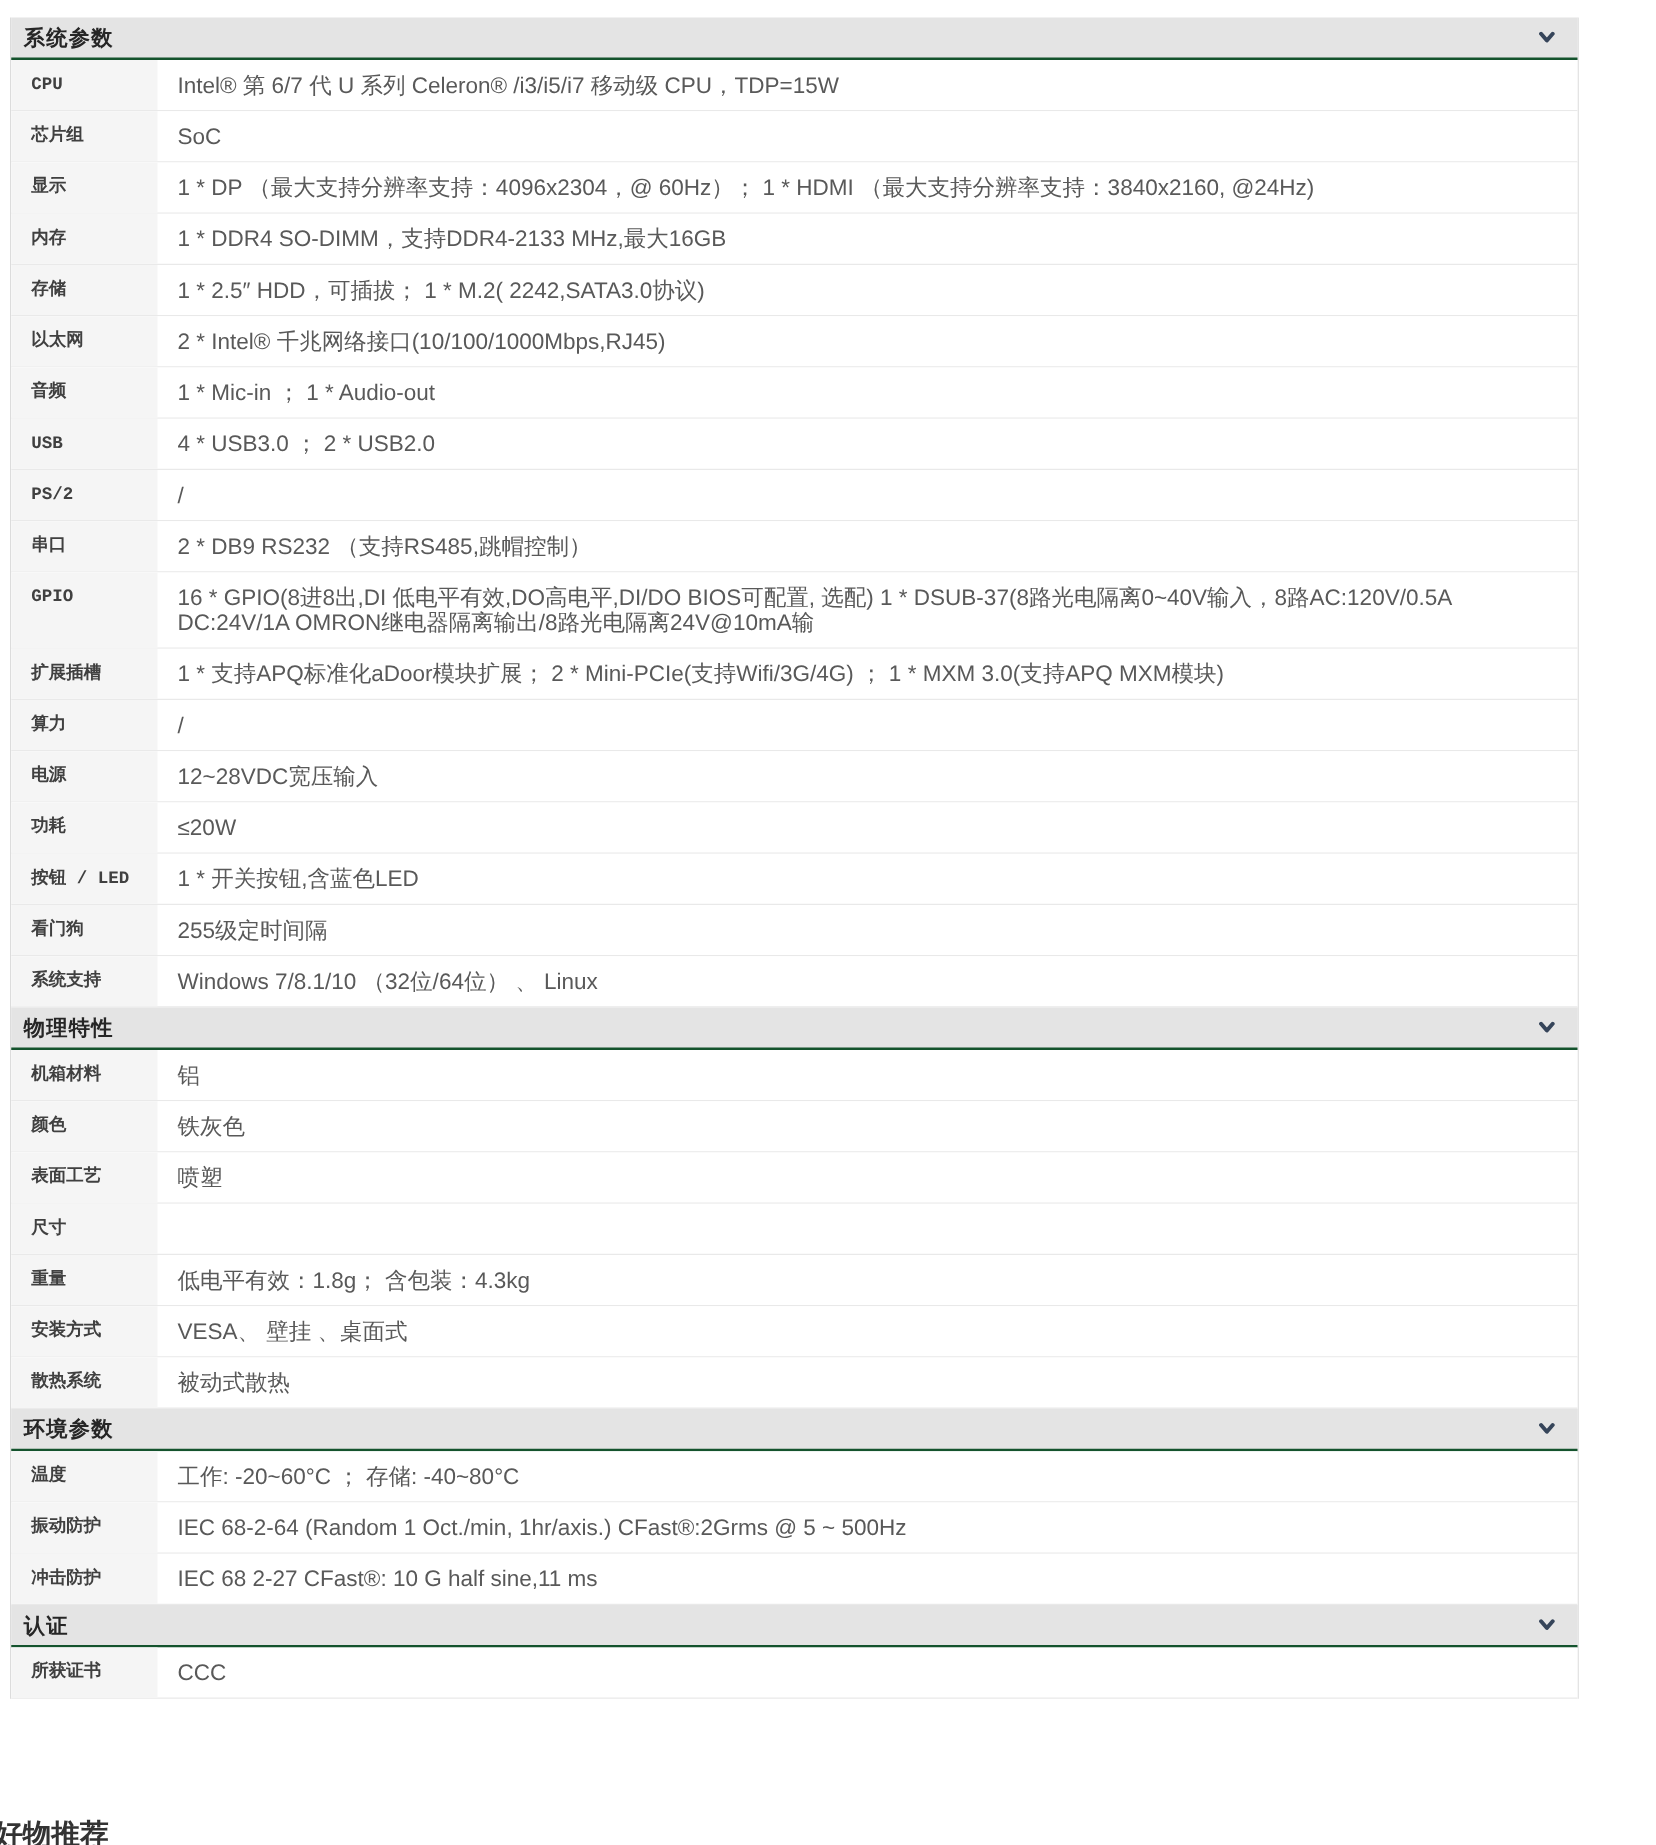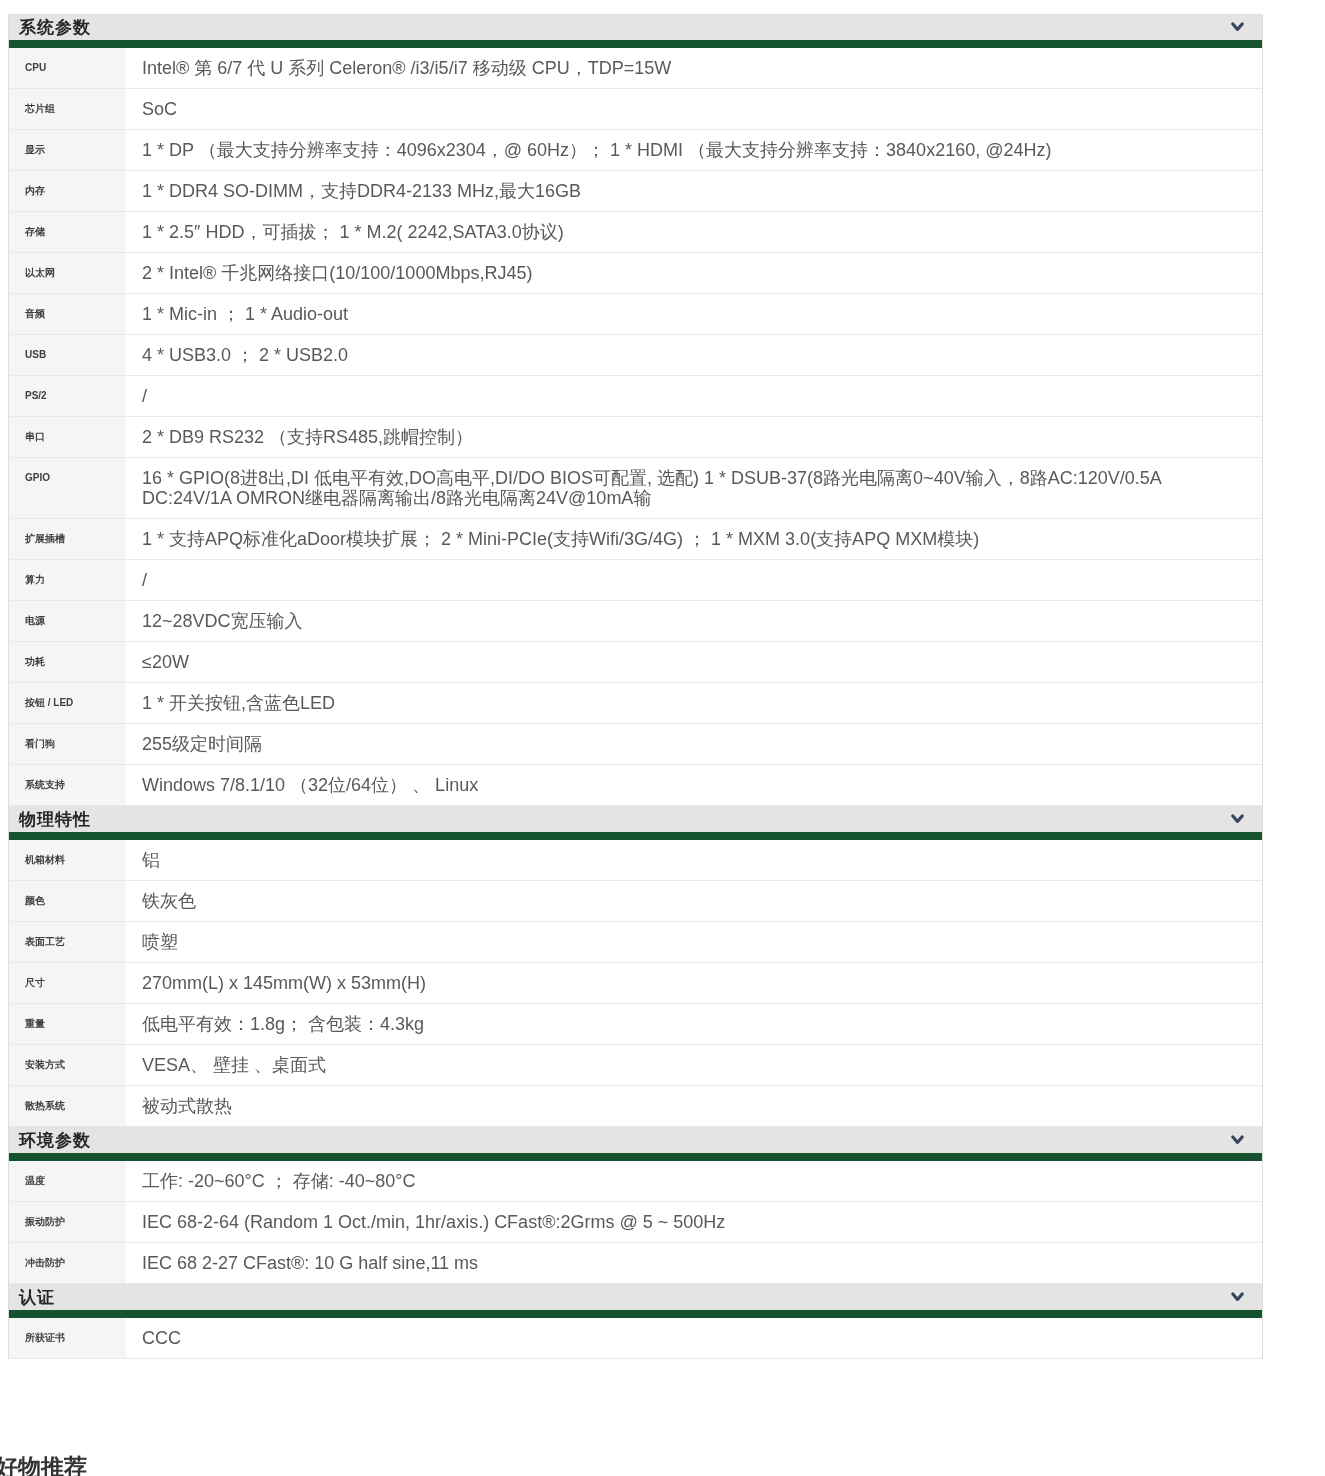--- a/index.html
+++ b/index.html
@@ -20,21 +20,21 @@
     background:#fff;
   }
   .section-header {
     display:flex;
     align-items:center;
     justify-content:space-between;
     height:34px;
     background:var(--header-bg);
     padding:0 18px 0 10px;
     box-sizing:border-box;
-    border-bottom:8px solid #14532d;
+    border-bottom:2px solid #14532d;
     cursor:pointer;
   }
   .section-title {
     font-size:17px;
     font-weight:bold;
     color:#262626;
     letter-spacing:1px;
   }
   .chevron {
     display:inline-flex;
@@ -44,25 +44,26 @@
   }
   .spec-row {
     display:flex;
     border-bottom:1px solid var(--border-row);
     background:#ffffff;
   }
   .spec-label {
     width:117px; min-width:117px;
     background:var(--label-bg);
     padding:10px 6px 10px 16px;
-    font-size:10px;
+    font-size:14px;
     font-weight:bold;
     color:#404040;
     line-height:20px;
     box-sizing:border-box;
+    font-family:Liberation Mono, monospace;
   }
   .spec-value {
     flex:1;
     padding:10px 60px 10px 16px;
     font-size:18px;
     color:#595959;
     line-height:20px;
   }
   .footer-heading {
     position:absolute;
@@ -173,21 +174,20 @@
     <div class="spec-row">
       <div class="spec-label">颜色</div>
       <div class="spec-value">铁灰色</div>
     </div>
     <div class="spec-row">
       <div class="spec-label">表面工艺</div>
       <div class="spec-value">喷塑</div>
     </div>
     <div class="spec-row">
       <div class="spec-label">尺寸</div>
-      <div class="spec-value">270mm(L) x 145mm(W) x 53mm(H)</div>
     </div>
     <div class="spec-row">
       <div class="spec-label">重量</div>
       <div class="spec-value">低电平有效：1.8g； 含包装：4.3kg</div>
     </div>
     <div class="spec-row">
       <div class="spec-label">安装方式</div>
       <div class="spec-value">VESA、 壁挂 、桌面式</div>
     </div>
     <div class="spec-row">

